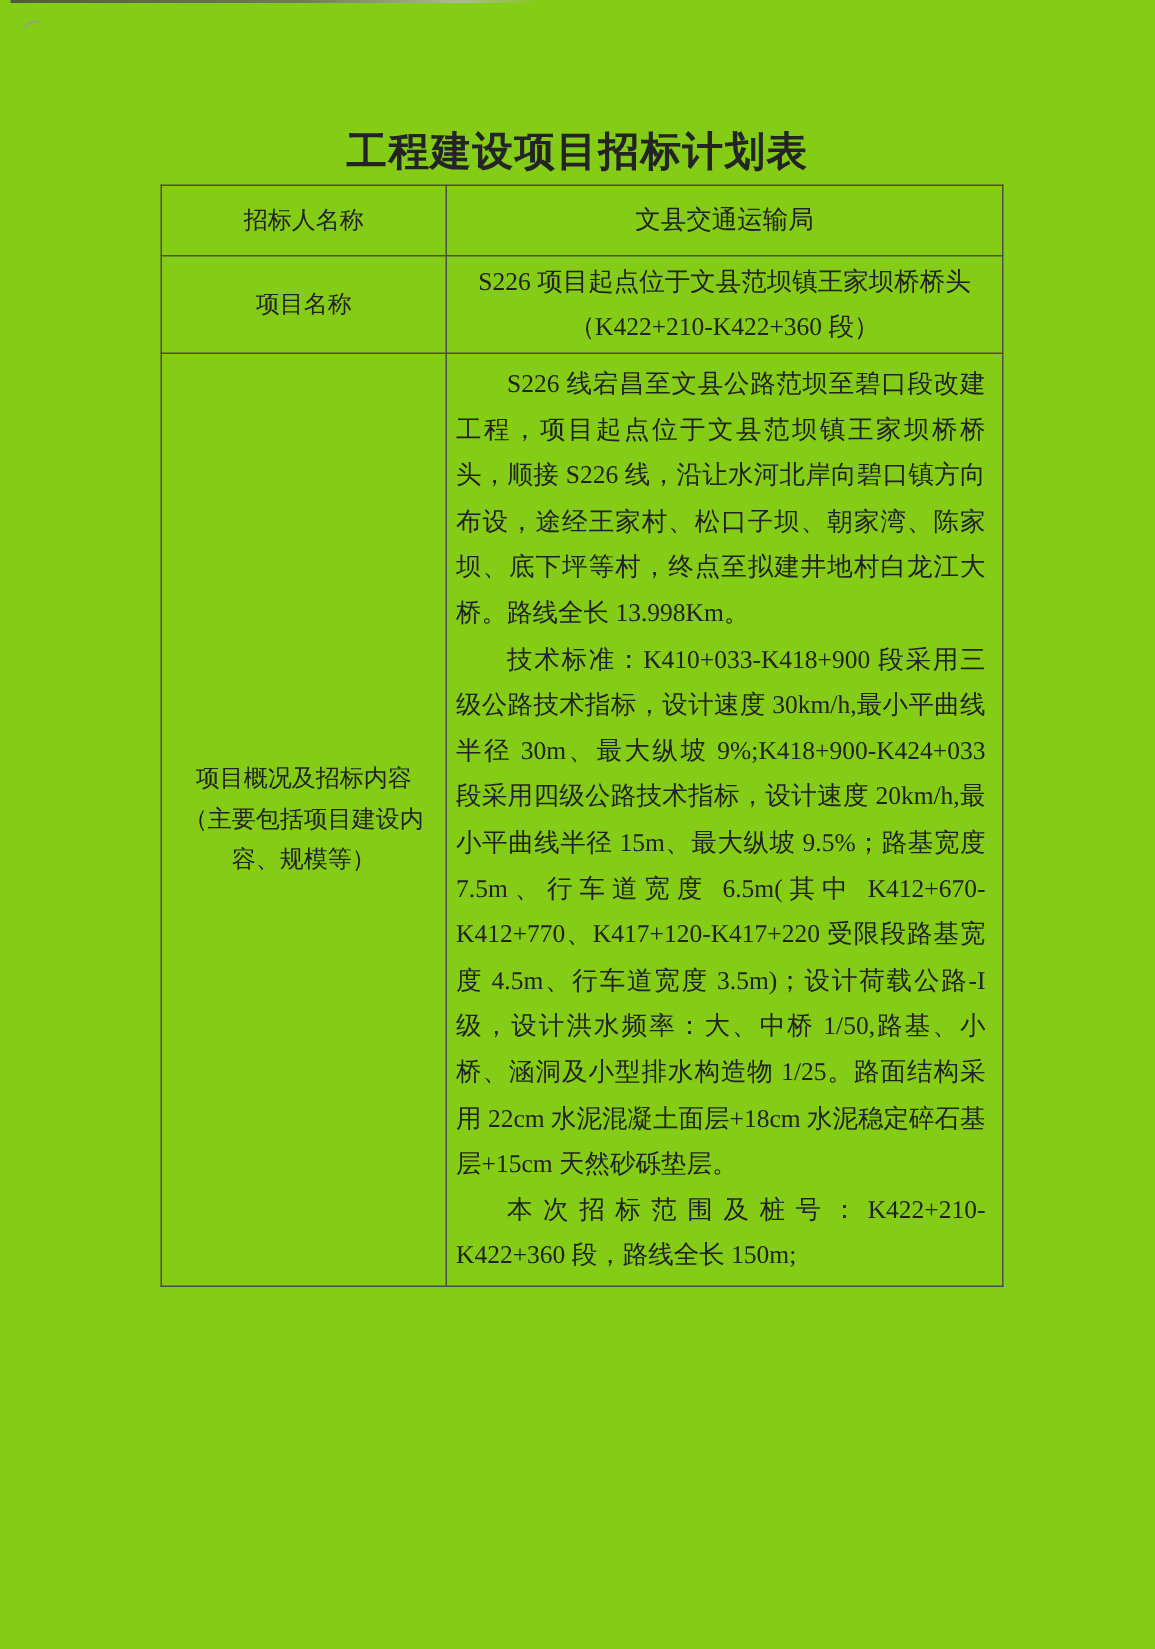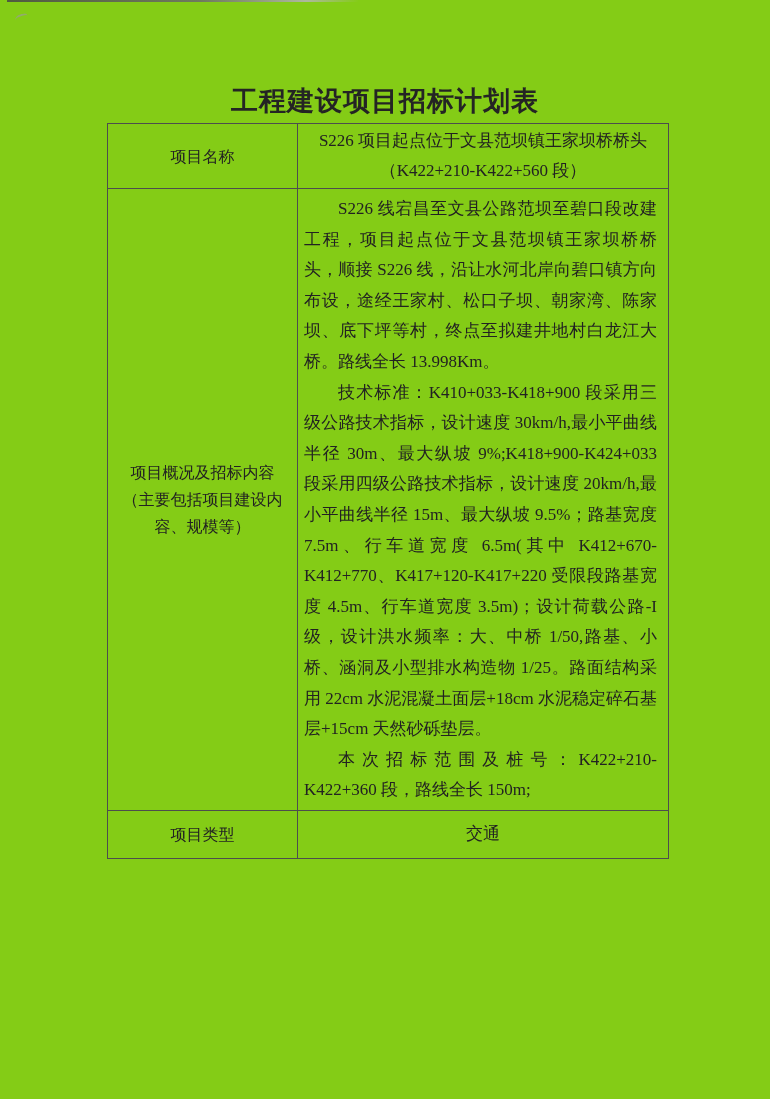--- a/index.html
+++ b/index.html
@@ -83,42 +83,42 @@
   <div class="smudge"></div>
 
   <div class="doc-title">工程建设项目招标计划表</div>
 
   <table class="doc-table">
     <colgroup>
       <col style="width:190px">
       <col style="width:371px">
     </colgroup>
     <tbody>
+      <tr style="height:47px">
+        <td class="lbl">招标人名称</td>
+        <td class="val center">
+          <div class="vline">文县交通运输局</div>
+        </td>
+      </tr>
 
       <tr style="height:63px">
         <td class="lbl">项目名称</td>
         <td class="val center">
           <div class="vline">S226 项目起点位于文县范坝镇王家坝桥桥头</div>
-          <div class="vline">（K422+210-K422+560 段）</div>
+          <div class="vline">（K422+210-K422+360 段）</div>
         </td>
       </tr>
 
 
 
       <tr style="height:557px">
         <td class="lbl">项目概况及招标内容（主要包括项目建设内容、规模等）</td>
         <td class="val text row5-text">
           <p>S226 线宕昌至文县公路范坝至碧口段改建工程，项目起点位于文县范坝镇王家坝桥桥头，顺接 S226 线，沿让水河北岸向碧口镇方向布设，途经王家村、松口子坝、朝家湾、陈家坝、底下坪等村，终点至拟建井地村白龙江大桥。路线全长 13.998Km。</p>
           <p>技术标准：K410+033-K418+900 段采用三级公路技术指标，设计速度 30km/h,最小平曲线半径 30m、最大纵坡 9%;K418+900-K424+033 段采用四级公路技术指标，设计速度 20km/h,最小平曲线半径 15m、最大纵坡 9.5%；路基宽度 7.5m、行车道宽度 6.5m(其中 K412+670-K412+770、K417+120-K417+220 受限段路基宽度 4.5m、行车道宽度 3.5m)；设计荷载公路-I 级，设计洪水频率：大、中桥 1/50,路基、小桥、涵洞及小型排水构造物 1/25。路面结构采用 22cm 水泥混凝土面层+18cm 水泥稳定碎石基层+15cm 天然砂砾垫层。</p>
           <p>本次招标范围及桩号：K422+210-K422+360 段，路线全长 150m;</p>
         </td>
       </tr>
 
-      <tr style="height:48px">
-        <td class="lbl">项目类型</td>
-        <td class="val center">
-          <div class="vline">交通</div>
-        </td>
-      </tr>
     </tbody>
   </table>
 
 </div>
 
 </body></html>

